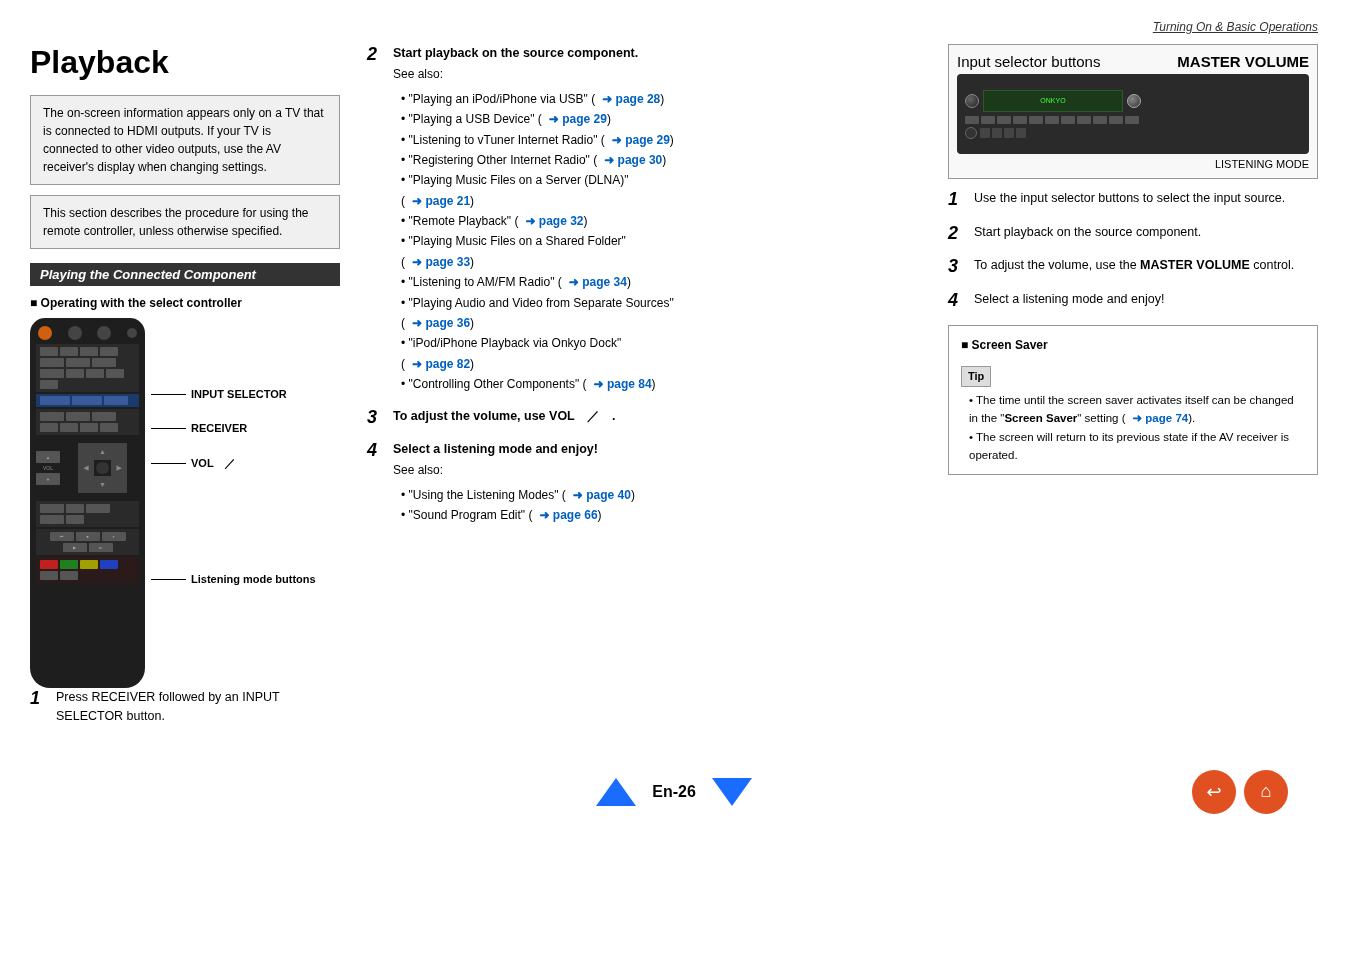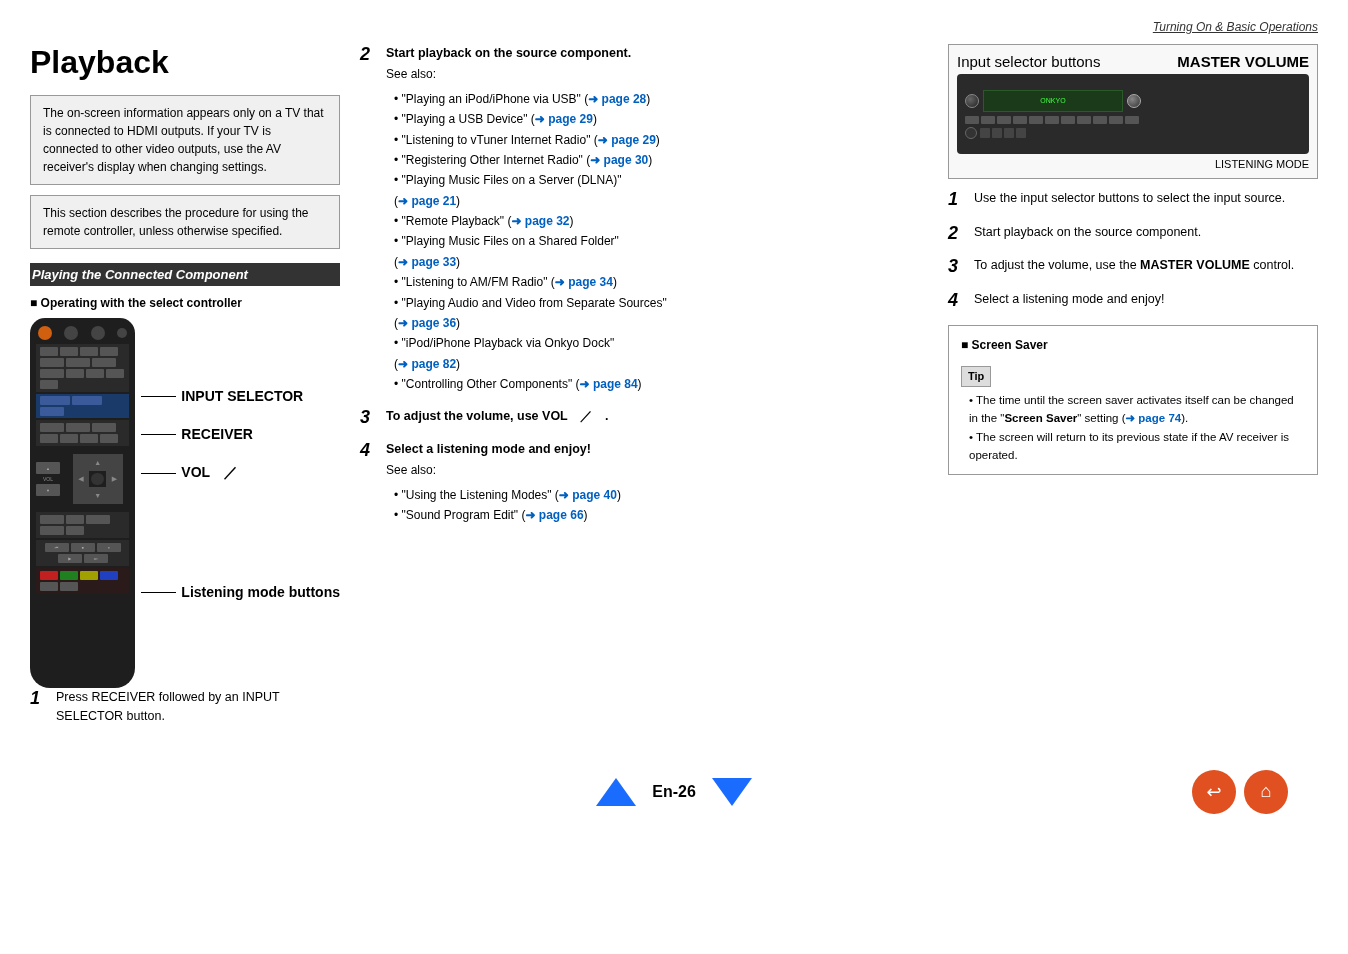--- a/index.html
+++ b/index.html
@@ -19,21 +19,21 @@
       font-style: italic;
       font-size: 12px;
       margin-bottom: 10px;
       color: #333;
       text-decoration: underline;
     }
 
     
     .main-layout {
       display: flex;
-      gap: 10px;
+      gap: 17px;
     }
 
     .col-left {
       width: 310px;
       flex-shrink: 0;
     }
 
     .col-middle {
       flex: 1;
       padding: 0 10px;
@@ -62,21 +62,21 @@
     }
 
     .info-box p { margin: 0; }
 
     
     .section-heading {
       background: #333;
       color: #fff;
       font-weight: bold;
       font-style: italic;
-      padding: 4px 2px;
+      padding: 4px 10px;
       font-size: 13px;
       margin: 14px 0 10px 0;
     }
 
     .subsection-heading {
       font-size: 12px;
       font-weight: bold;
       margin-bottom: 8px;
     }
 
@@ -116,20 +116,21 @@
       line-height: 1.7;
     }
 
     ul.see-also-list li::before {
       content: '• ';
     }
 
     .page-link {
       color: #0060c0;
       font-weight: bold;
+      padding-left: 7px;
     }
 
     .arrow-link::before {
       content: '➜ ';
       color: #0060c0;
     }
 
     
     .av-receiver-section {
       margin-bottom: 14px;
@@ -394,21 +395,21 @@
       justify-content: flex-start;
       padding-top: 70px;
       margin-left: 6px;
     }
 
     .callout {
       display: flex;
       align-items: center;
       margin-bottom: 22px;
       white-space: nowrap;
-      font-size: 14px;
+      font-size: 11px;
       font-weight: bold;
     }
 
     .callout-line {
       display: inline-block;
       width: 35px;
       height: 1px;
       background: #000;
       margin-right: 5px;
     }

